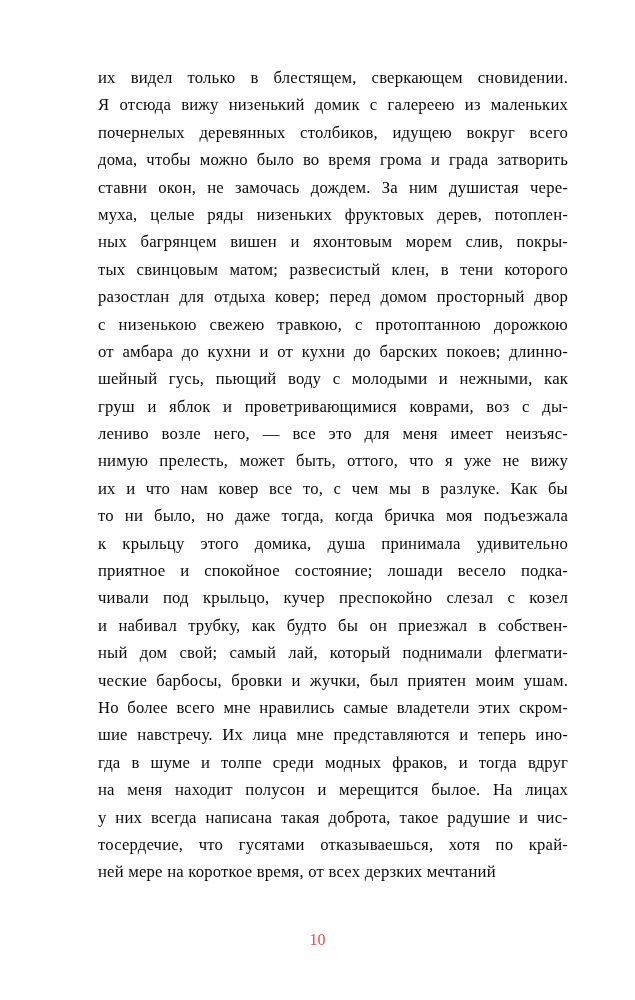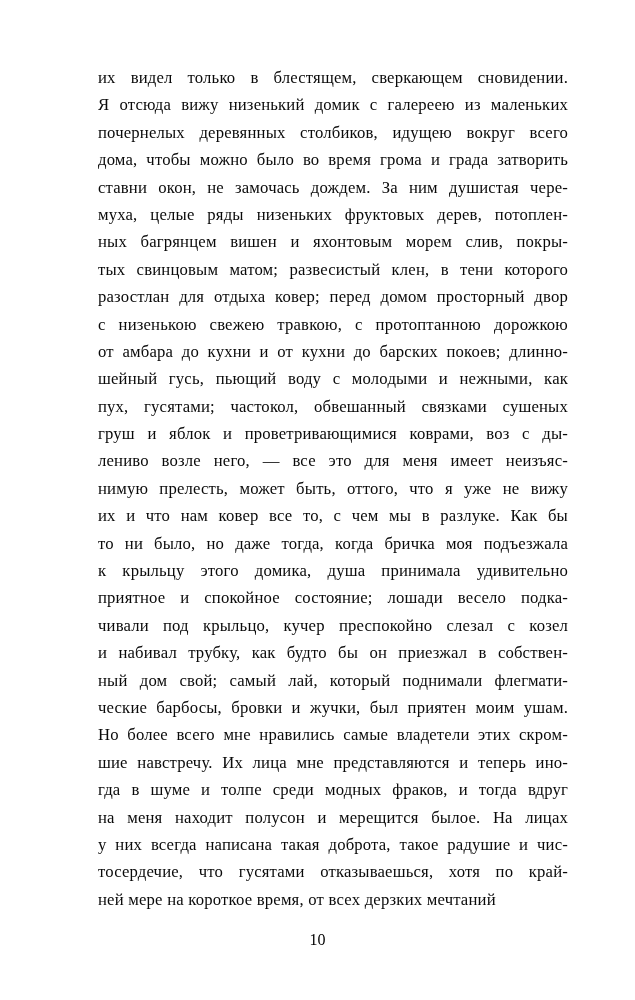--- a/index.html
+++ b/index.html
@@ -62,21 +62,21 @@
   }
 
   .folio {
     position: absolute;
     left: 0;
     top: 930px;
     width: 635px;
     text-align: center;
     font-size: 16px;
     line-height: 20px;
-    color: #000000;
+    color: #ef4444;
     font-family: "Liberation Serif", "DejaVu Serif", serif;
   }
 </style>
 </head>
 <body>
 
 <div class="page">
 
   <div class="text-block" id="body-text">
       <div class="line j">их видел только в блестящем, сверкающем сновидении.</div>
@@ -84,21 +84,20 @@
       <div class="line j">почернелых деревянных столбиков, идущею вокруг всего</div>
       <div class="line j">дома, чтобы можно было во время грома и града затворить</div>
       <div class="line j">ставни окон, не замочась дождем. За ним душистая чере-</div>
       <div class="line j">муха, целые ряды низеньких фруктовых дерев, потоплен-</div>
       <div class="line j">ных багрянцем вишен и яхонтовым морем слив, покры-</div>
       <div class="line j">тых свинцовым матом; развесистый клен, в тени которого</div>
       <div class="line j">разостлан для отдыха ковер; перед домом просторный двор</div>
       <div class="line j">с низенькою свежею травкою, с протоптанною дорожкою</div>
       <div class="line j">от амбара до кухни и от кухни до барских покоев; длинно-</div>
       <div class="line j">шейный гусь, пьющий воду с молодыми и нежными, как</div>
-      <div class="line j">пух, гусятами; частокол, обвешанный связками сушеных</div>
       <div class="line j">груш и яблок и проветривающимися коврами, воз с ды-</div>
       <div class="line j">лениво возле него, — все это для меня имеет неизъяс-</div>
       <div class="line j">нимую прелесть, может быть, оттого, что я уже не вижу</div>
       <div class="line j">их и что нам ковер все то, с чем мы в разлуке. Как бы</div>
       <div class="line j">то ни было, но даже тогда, когда бричка моя подъезжала</div>
       <div class="line j">к крыльцу этого домика, душа принимала удивительно</div>
       <div class="line j">приятное и спокойное состояние; лошади весело подка-</div>
       <div class="line j">чивали под крыльцо, кучер преспокойно слезал с козел</div>
       <div class="line j">и набивал трубку, как будто бы он приезжал в собствен-</div>
       <div class="line j">ный дом свой; самый лай, который поднимали флегмати-</div>

